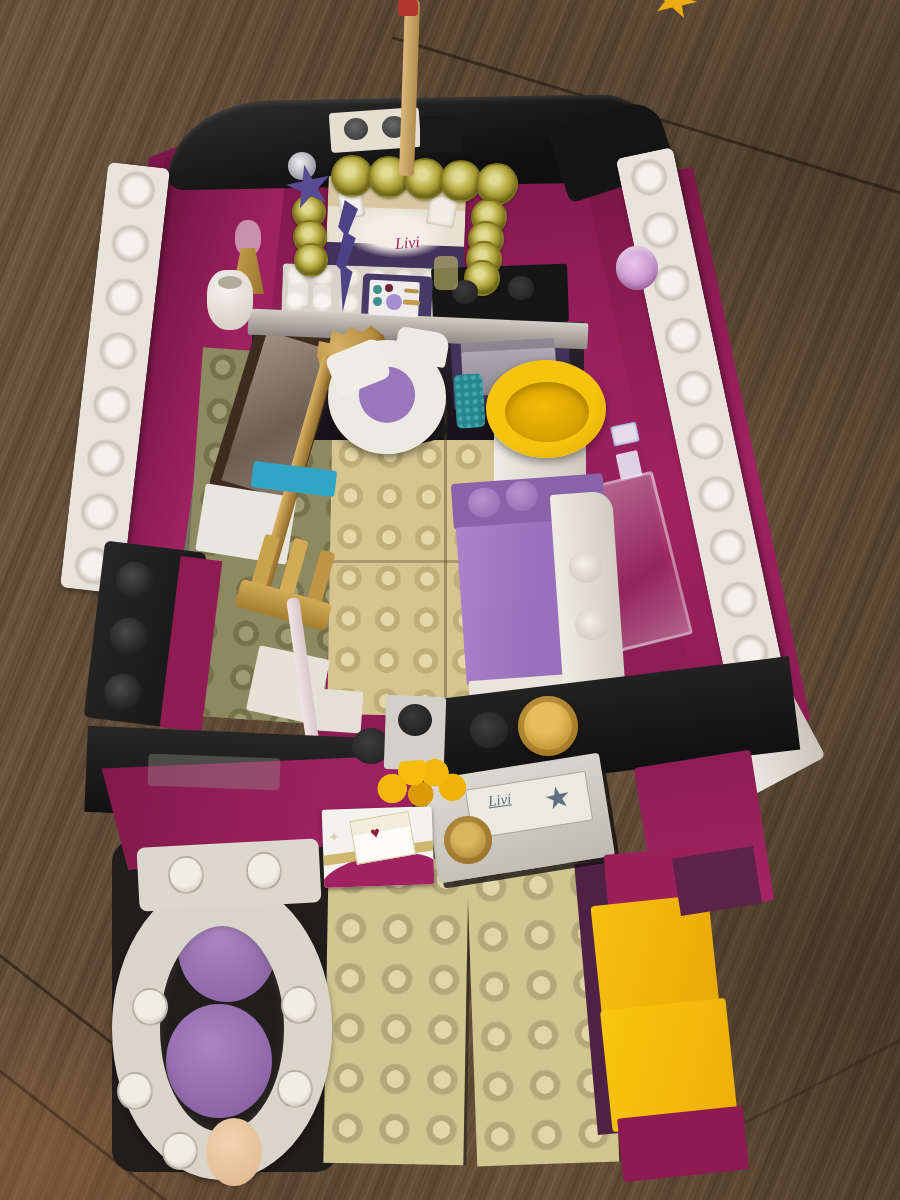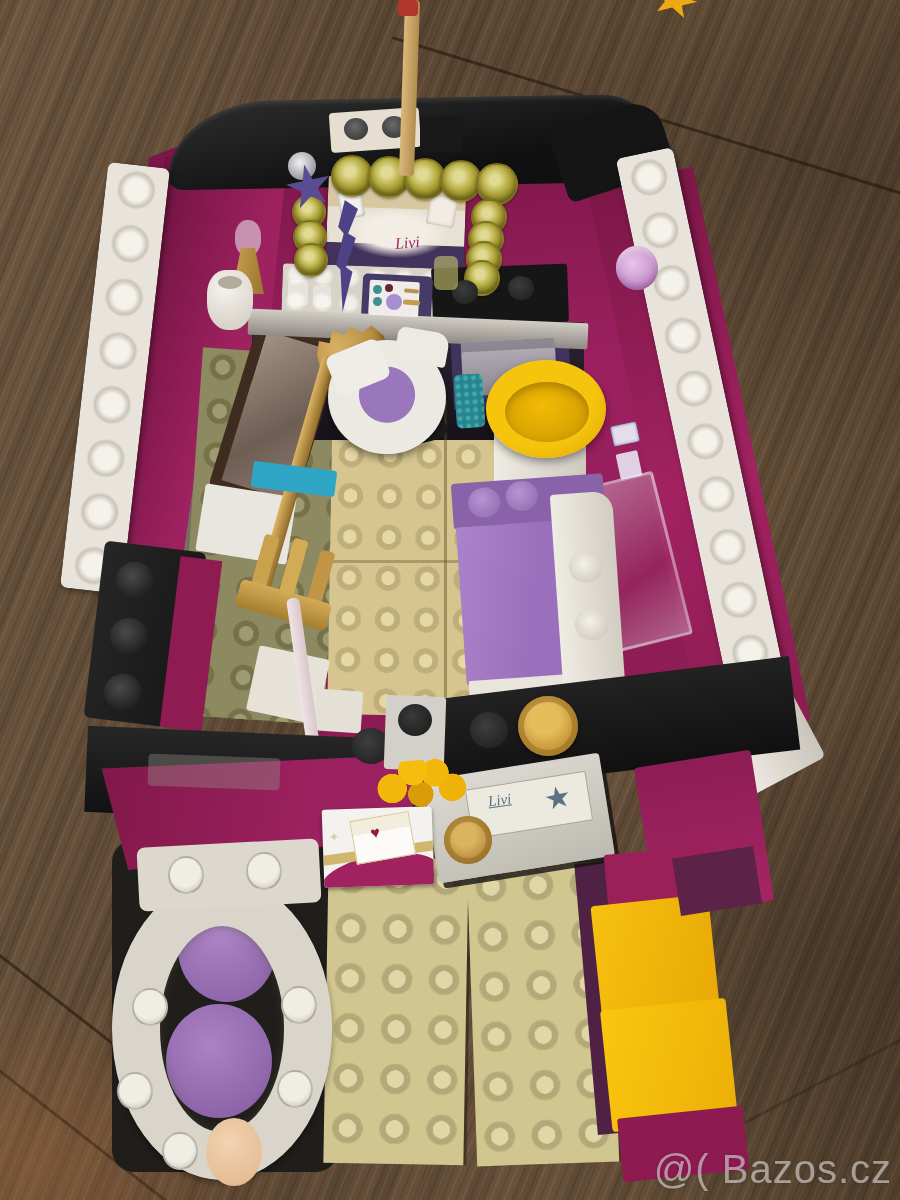--- a/index.html
+++ b/index.html
@@ -201,15 +201,14 @@
 
   <div class="abs studs-tan-big" style="left:326px;top:858px;width:140px;height:306px;transform:rotate(1deg);box-shadow:3px 0 0 rgba(40,35,25,.6);z-index:6;"></div>
   <div class="abs studs-tan-big" style="left:472px;top:864px;width:142px;height:300px;transform:rotate(-2deg);box-shadow:3px 0 0 rgba(40,35,25,.6);z-index:6;"></div>
 
   <div class="abs" style="left:586px;top:862px;width:32px;height:272px;transform:rotate(-5deg);background:#4f2144;z-index:6;"></div>
   <div class="abs" style="left:606px;top:850px;width:110px;height:58px;transform:rotate(-5deg);background:#9c2058;border-radius:3px;z-index:7;"></div>
   <div class="abs" style="left:596px;top:900px;width:118px;height:112px;transform:rotate(-6deg);background:linear-gradient(110deg,#f7c110,#e8a906);border-radius:4px;z-index:7;"></div>
   <div class="abs" style="left:606px;top:1004px;width:126px;height:122px;transform:rotate(-6deg);background:linear-gradient(110deg,#f9c60e,#edaf07);border-radius:4px;z-index:7;"></div>
   <div class="abs" style="left:620px;top:1112px;width:126px;height:64px;transform:rotate(-6deg);background:#8e1a52;border-radius:3px;z-index:7;"></div>
 
-  <div class="abs wm" style="right:8px;bottom:8px;font-size:40px;z-index:10;">@( Bazos.cz</div>
 
 </div>
 
 </body></html>

